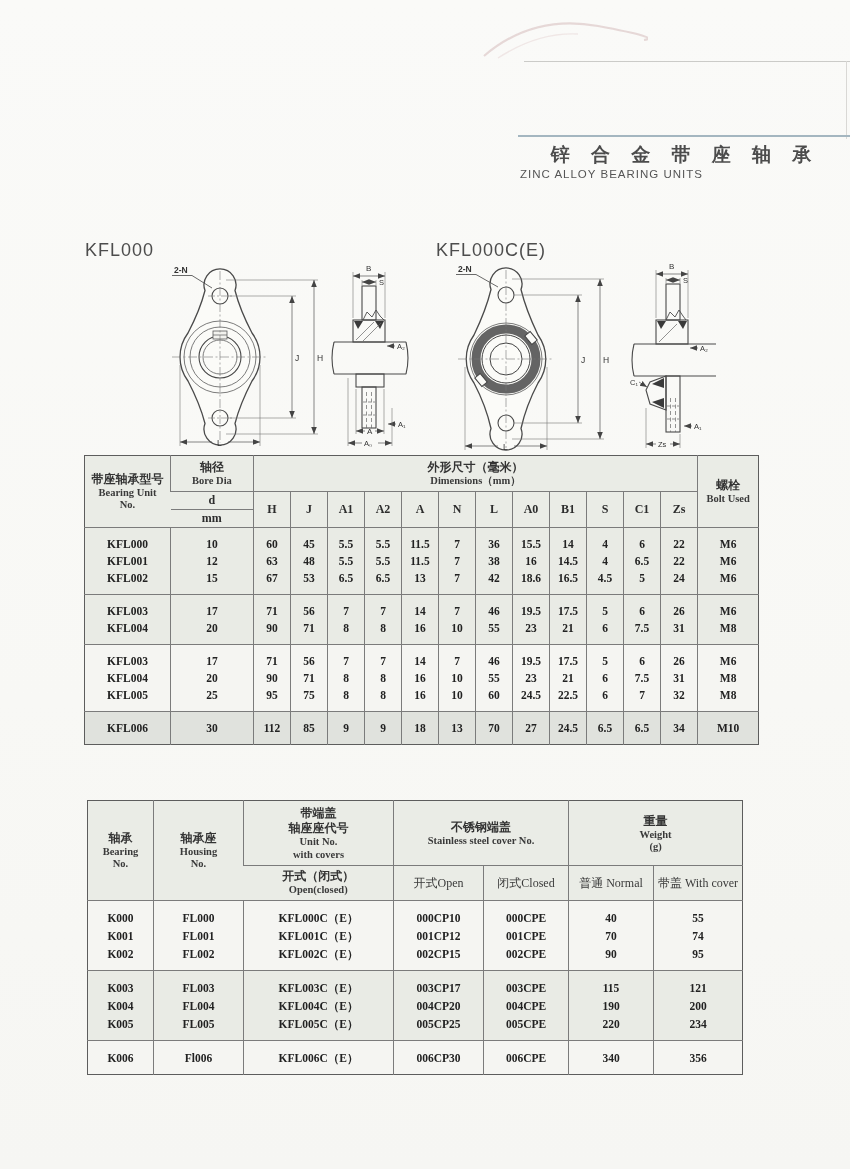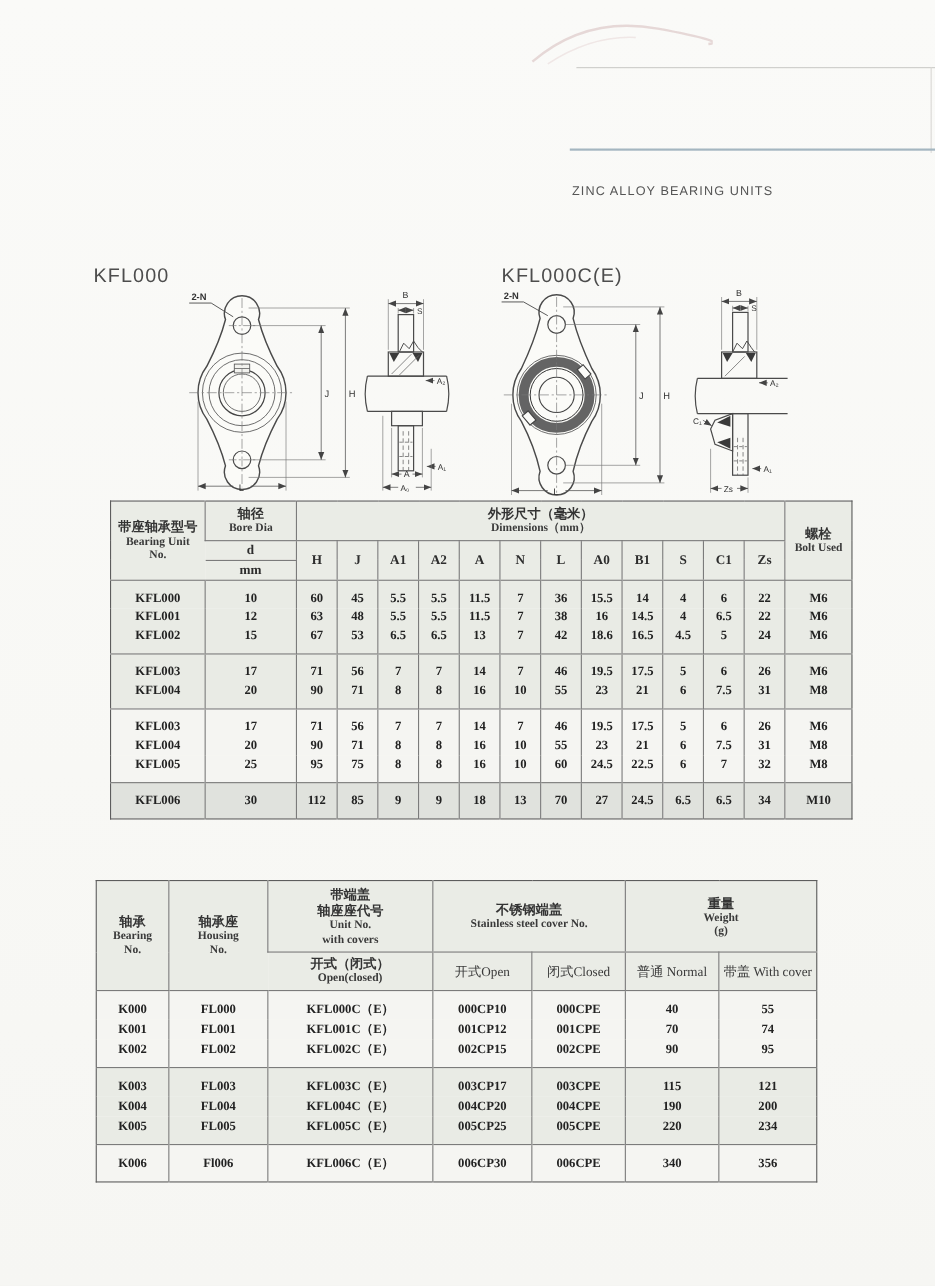--- a/index.html
+++ b/index.html
@@ -21,29 +21,29 @@
   .title-en{
     position:absolute;left:520px;top:168px;width:330px;
     font-family:"Liberation Sans",sans-serif;font-size:11.5px;letter-spacing:1px;color:#555;
   }
   .scan-arc{position:absolute;left:478px;top:12px;}
   
   .diag-caption{
     position:absolute;top:240px;font-family:"Liberation Sans",sans-serif;
     font-size:18px;color:#4d4d4d;letter-spacing:1px;
   }
-  .cap-left{left:85px;} .cap-right{left:456px;}
+  .cap-left{left:85px;} .cap-right{left:436px;}
   .diag{position:absolute;}
   .diag-left{left:148px;top:258px;}
   .diag-right{left:428px;top:258px;}
   .diag text{font-family:"Liberation Sans",sans-serif;fill:#333;}
   
   table{border-collapse:collapse;table-layout:fixed;}
   .tbl{position:absolute;border:1px solid #5d5d5d;}
-  .t1{left:100px;top:455px;width:674px;}
+  .t1{left:84px;top:455px;width:674px;}
   .t2{left:87px;top:800px;width:655px;}
   th,td{border-left:1px solid #7b7b7b;text-align:center;vertical-align:middle;padding:0;}
   th:first-child,td:first-child{border-left:none;}
   thead th{border-bottom:1px solid #7b7b7b;background:#eaece6;font-weight:normal;}
   .t1 thead tr:first-child th{padding:4px 2px 3px;}
   .zh{font-size:12px;font-weight:bold;line-height:15px;color:#333;}
   .en{font-size:10.5px;line-height:12.5px;color:#3a3a3a;font-family:"Liberation Serif",serif;font-weight:bold;}
   .small-en{font-size:12px;line-height:12px;color:#3a3a3a;}
   .dcell{font-size:12px;font-weight:bold;height:17px;line-height:17px;}
   .letter{font-size:12px;font-weight:bold;}
@@ -64,20 +64,21 @@
 <div class="page">
 
   <svg class="scan-arc" width="170" height="55">
     <path d="M6,44 Q55,2 120,14 T166,28" fill="none" stroke="#d6bcbc" stroke-width="2.2" opacity="0.55"></path>
     <path d="M20,46 Q60,20 100,22" fill="none" stroke="#e0caca" stroke-width="1.4" opacity="0.4"></path>
   </svg>
   <div class="hairline"></div>
   <div class="edge-line"></div>
 
   <div class="title-rule"></div>
+  <div class="title-zh">锌 合 金 带 座 轴 承</div>
   <div class="title-en">ZINC ALLOY BEARING UNITS</div>
 
   <div class="diag-caption cap-left">KFL000</div>
   <div class="diag-caption cap-right">KFL000C(E)</div>
 
   <svg class="diag diag-left" width="265" height="195" viewBox="0 0 265 195">
     <defs>
       <marker id="arL" markerWidth="8" markerHeight="8" refX="7" refY="4" orient="auto-start-reverse" markerUnits="userSpaceOnUse">
         <path d="M0,1.2 L7,4 L0,6.8 Z" fill="#444"></path>
       </marker>

